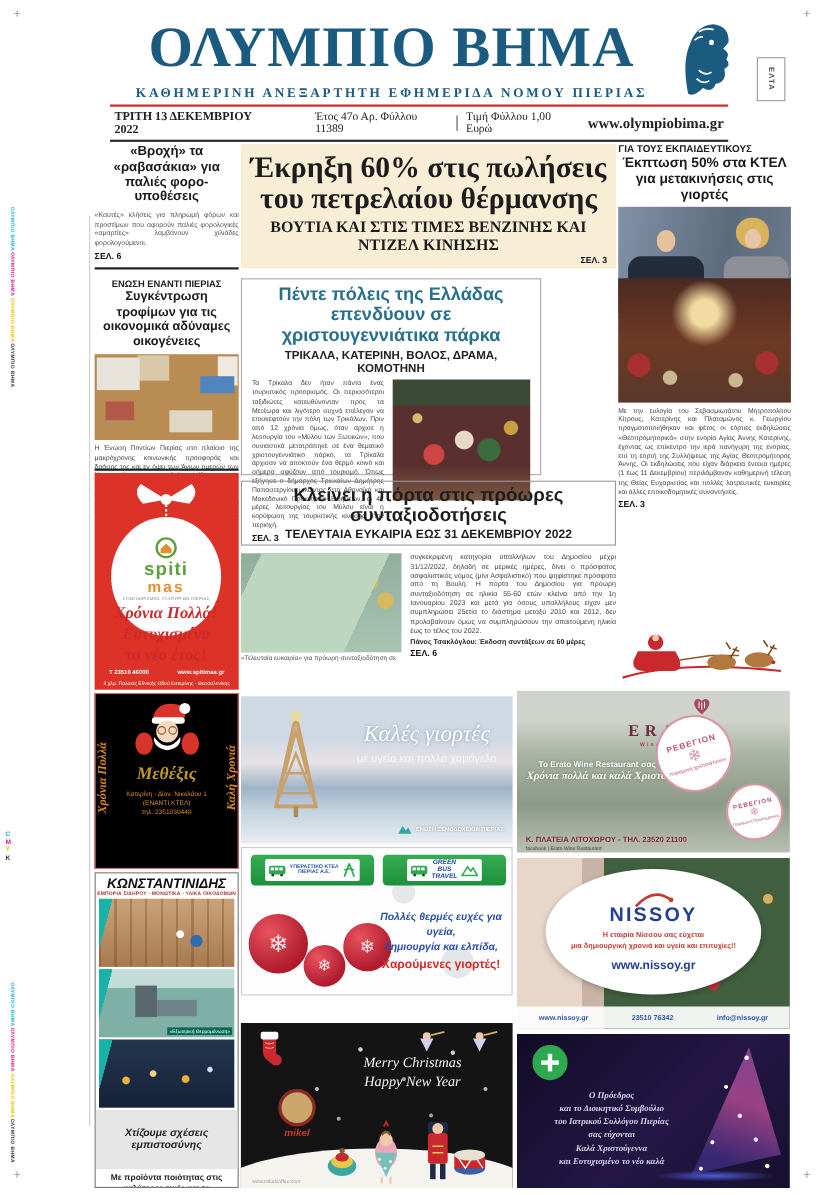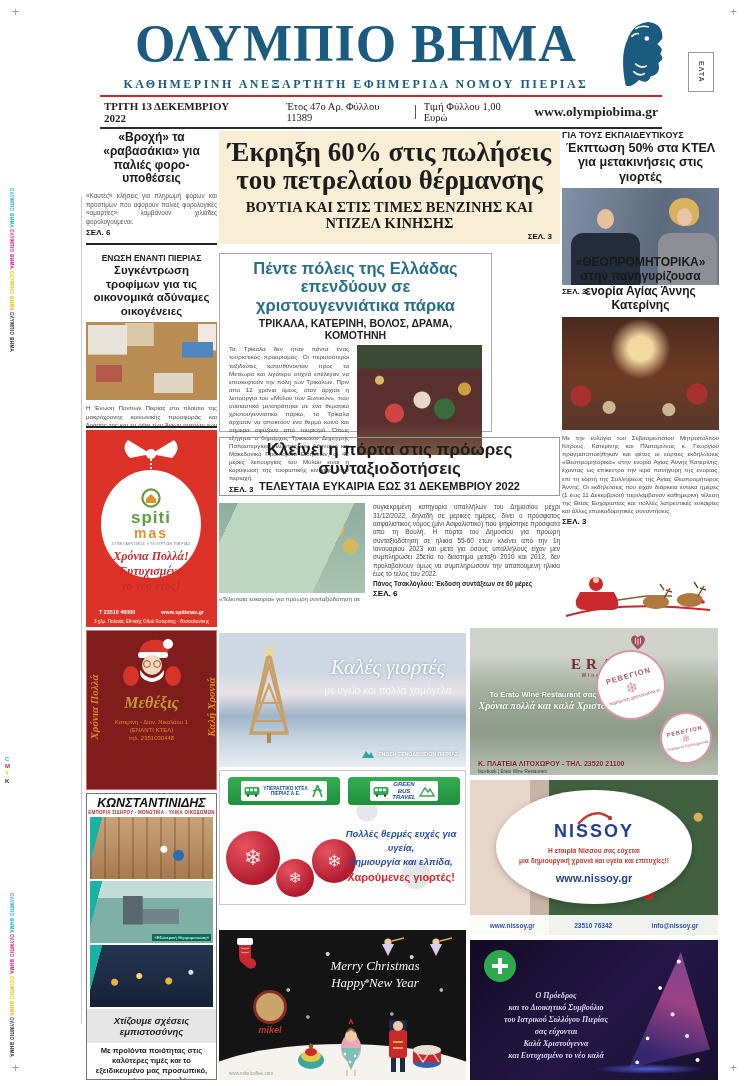--- a/index.html
+++ b/index.html
@@ -108,28 +108,28 @@
   .sleigh{left:560px;top:556px;width:158px;height:72px;}
 
   
   .spiti{left:86px;top:430px;width:131px;height:197px;background:#dd3227;overflow:hidden;text-align:center;}
   .spiti .ball{position:absolute;left:15px;top:40px;width:100px;height:108px;background:#fff;border-radius:50%;}
   .spiti .bow{position:absolute;left:30px;top:2px;width:70px;height:40px;}
   .spiti .brand-a{font-weight:bold;font-size:17px;color:#5f9e3e;letter-spacing:1px;}
   .spiti .brand-b{font-weight:bold;font-size:14px;color:#e2902f;letter-spacing:2px;margin-top:-3px;}
   .spiti .tag{font-size:3.8px;color:#777;margin-top:1px;letter-spacing:.3px;}
   .spiti .wish{font-family:"Liberation Serif","DejaVu Serif",serif;font-weight:bold;font-style:italic;
-     color:#cc2a2a;font-size:12px;line-height:1.25;margin-top:3px;}
+     color:#cc2a2a;font-size:15px;line-height:1.25;margin-top:3px;}
   .spiti .foot{position:absolute;left:0;right:0;bottom:12px;color:#fff;font-size:5.4px;font-weight:bold;
      display:flex;justify-content:space-around;}
   .spiti .addr{position:absolute;left:2px;right:2px;bottom:3px;color:#ffe;font-size:4.6px;}
   .ballrow{position:absolute;left:15px;top:52px;width:100px;display:flex;flex-direction:column;align-items:center;}
 
   
-  .methexis{left:86px;top:630px;width:131px;height:160px;background:#7f1d1d;border:1px solid #d66;box-sizing:border-box;overflow:hidden;text-align:center;}
+  .methexis{left:86px;top:630px;width:131px;height:160px;background:#000000;border:1px solid #d66;box-sizing:border-box;overflow:hidden;text-align:center;}
   .methexis .santa{margin-top:3px;}
   .methexis .brand{font-family:"Liberation Serif","DejaVu Serif",serif;font-style:italic;font-weight:bold;
      font-size:16px;color:#c19a2e;margin-top:-6px;}
   .vwish{position:absolute;font-family:"Liberation Serif","DejaVu Serif",serif;font-style:italic;font-weight:bold;
      color:#e08a1e;font-size:11px;white-space:nowrap;}
   .vwish.l{left:-26px;top:70px;transform:rotate(-90deg);}
   .vwish.r{right:-24px;top:70px;transform:rotate(-90deg);}
   .methexis .addr{font-size:6px;color:#d98a2b;line-height:1.35;margin-top:6px;}
 
   
@@ -220,21 +220,21 @@
      linear-gradient(#58686c,#58686c) 32% 44%/16% 46% no-repeat,
      linear-gradient(#70838a,#70838a) 60% 60%/30% 24% no-repeat,
      linear-gradient(180deg,#c2dcd8 0 28%,#7fb0a6 28%);}
   .kph3{background:
      radial-gradient(circle at 20% 60%, #f0b040 0 3px, transparent 4px),
      radial-gradient(circle at 40% 50%, #ffd27a 0 2.5px, transparent 3.5px),
      radial-gradient(circle at 64% 58%, #f0b040 0 3px, transparent 4px),
      radial-gradient(circle at 82% 44%, #cfe0ff 0 2px, transparent 3px),
      linear-gradient(180deg,#24364f,#152238);}
   .klabel{position:absolute;right:2px;bottom:2px;background:#0a6b55;color:#fff;font-size:4.4px;padding:1px 2px;}
-  .konst .slogan{background:#e6e6e6;font-size:9.5px;font-weight:bold;font-style:italic;color:#222;padding:6px 0;margin-top:2px;}
+  .konst .slogan{background:#e6e6e6;font-size:9.5px;font-weight:bold;font-style:italic;color:#222;padding:16px 0;margin-top:2px;}
   .konst .body{font-size:7.6px;font-weight:bold;color:#222;line-height:1.3;padding:3px 4px 0;}
 
   
   .mikel{left:219px;top:930px;width:247px;height:150px;background:#141414;overflow:hidden;}
   .snowdots{position:absolute;inset:0;background:
      radial-gradient(circle at 12% 20%, rgba(255,255,255,.8) 0 1.6px, transparent 2.4px),
      radial-gradient(circle at 28% 40%, rgba(255,255,255,.7) 0 1.4px, transparent 2.2px),
      radial-gradient(circle at 44% 16%, rgba(255,255,255,.8) 0 1.6px, transparent 2.4px),
      radial-gradient(circle at 60% 34%, rgba(255,255,255,.6) 0 1.4px, transparent 2.2px),
      radial-gradient(circle at 78% 18%, rgba(255,255,255,.8) 0 1.6px, transparent 2.4px),
@@ -373,21 +373,20 @@
     <div class="cols">
       <div class="txt">
         <p class="jt">Τα Τρίκαλα δεν ήταν πάντα ένας τουριστικός προορισμός. Οι περισσότεροι ταξιδιώτες κατευθύνονταν προς τα Μετέωρα και λιγότερο συχνά επέλεγαν να επισκεφτούν την πόλη των Τρικάλων. Πριν από 12 χρόνια όμως, όταν άρχισε η λειτουργία του «Μύλου των Ξωτικών», που ουσιαστικά μετατράπηκε σε ένα θεματικό χριστουγεννιάτικο πάρκο, τα Τρίκαλα άρχισαν να αποκτούν ένα θερμό κοινό και σήμερα σφύζουν από τουρισμό. Όπως εξήγησε ο δήμαρχος Τρικκαίων Δημήτρης Παπαστεργίου μιλώντας στο Αθηναϊκό και Μακεδονικό Πρακτορείο Ειδήσεων, οι 42 μέρες λειτουργίας του Μύλου είναι η κορύφωση της τουριστικής κίνησης στην περιοχή.</p>
         <div class="pg" style="margin-top:3px">ΣΕΛ. 3</div>
       </div>
       <div class="parkph"></div>
     </div>
   </div>
 
   <div class="abs theoprom">
-    <h2>«ΘΕΟΠΡΟΜΗΤΟΡΙΚΑ» στην πανηγυρίζουσα ενορία Αγίας Άννης Κατερίνης</h2>
     <div class="churchph"></div>
     <p class="jt">Με την ευλογία του Σεβασμιωτάτου Μητροπολίτου Κίτρους, Κατερίνης και Πλαταμώνος κ. Γεωργίου πραγματοποιήθηκαν και φέτος οι εόρτιες εκδηλώσεις «Θεοπρομητορικά» στην ενορία Αγίας Άννης Κατερίνης, έχοντας ως επίκεντρο την ιερά πανήγυρη της ενορίας, επί τη εορτή της Συλλήψεως της Αγίας Θεοπρομήτορος Άννης. Οι εκδηλώσεις που είχαν διάρκεια έντεκα ημέρες (1 έως 11 Δεκεμβρίου) περιλάμβαναν καθημερινή τέλεση της Θείας Ευχαριστίας και πολλές λατρευτικές ευκαιρίες και άλλες εποικοδομητικές συναντήσεις.</p>
     <div class="pg">ΣΕΛ. 3</div>
   </div>
 
   <div class="abs pensions">
     <div class="pens-head">
       <h2>Κλείνει η πόρτα στις πρόωρες συνταξιοδοτήσεις</h2>
       <h4>ΤΕΛΕΥΤΑΙΑ ΕΥΚΑΙΡΙΑ ΕΩΣ 31 ΔΕΚΕΜΒΡΙΟΥ 2022</h4>
     </div>

